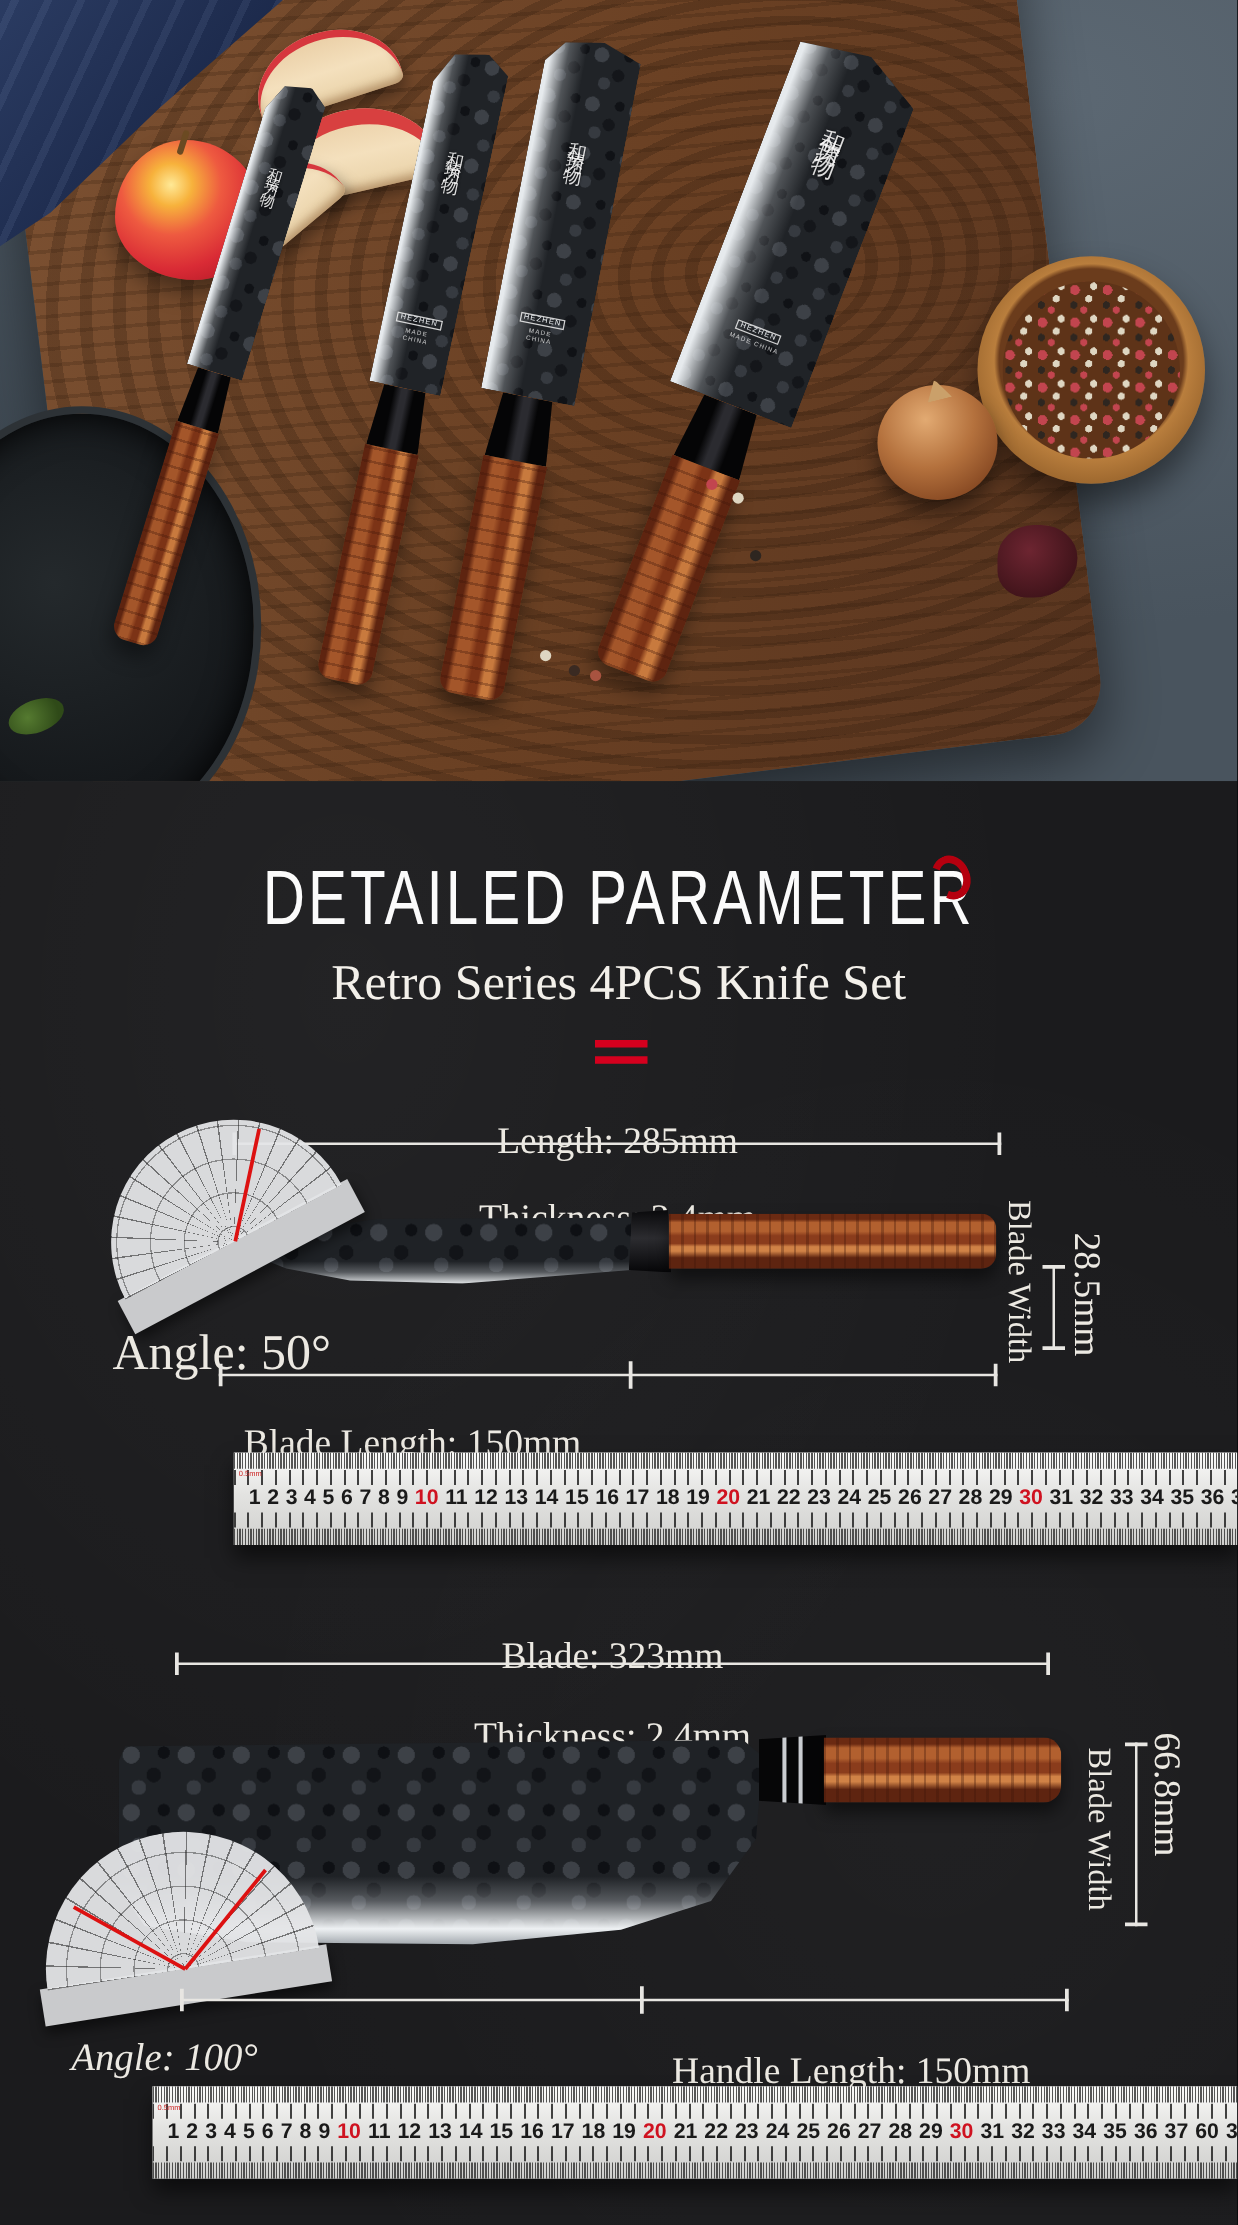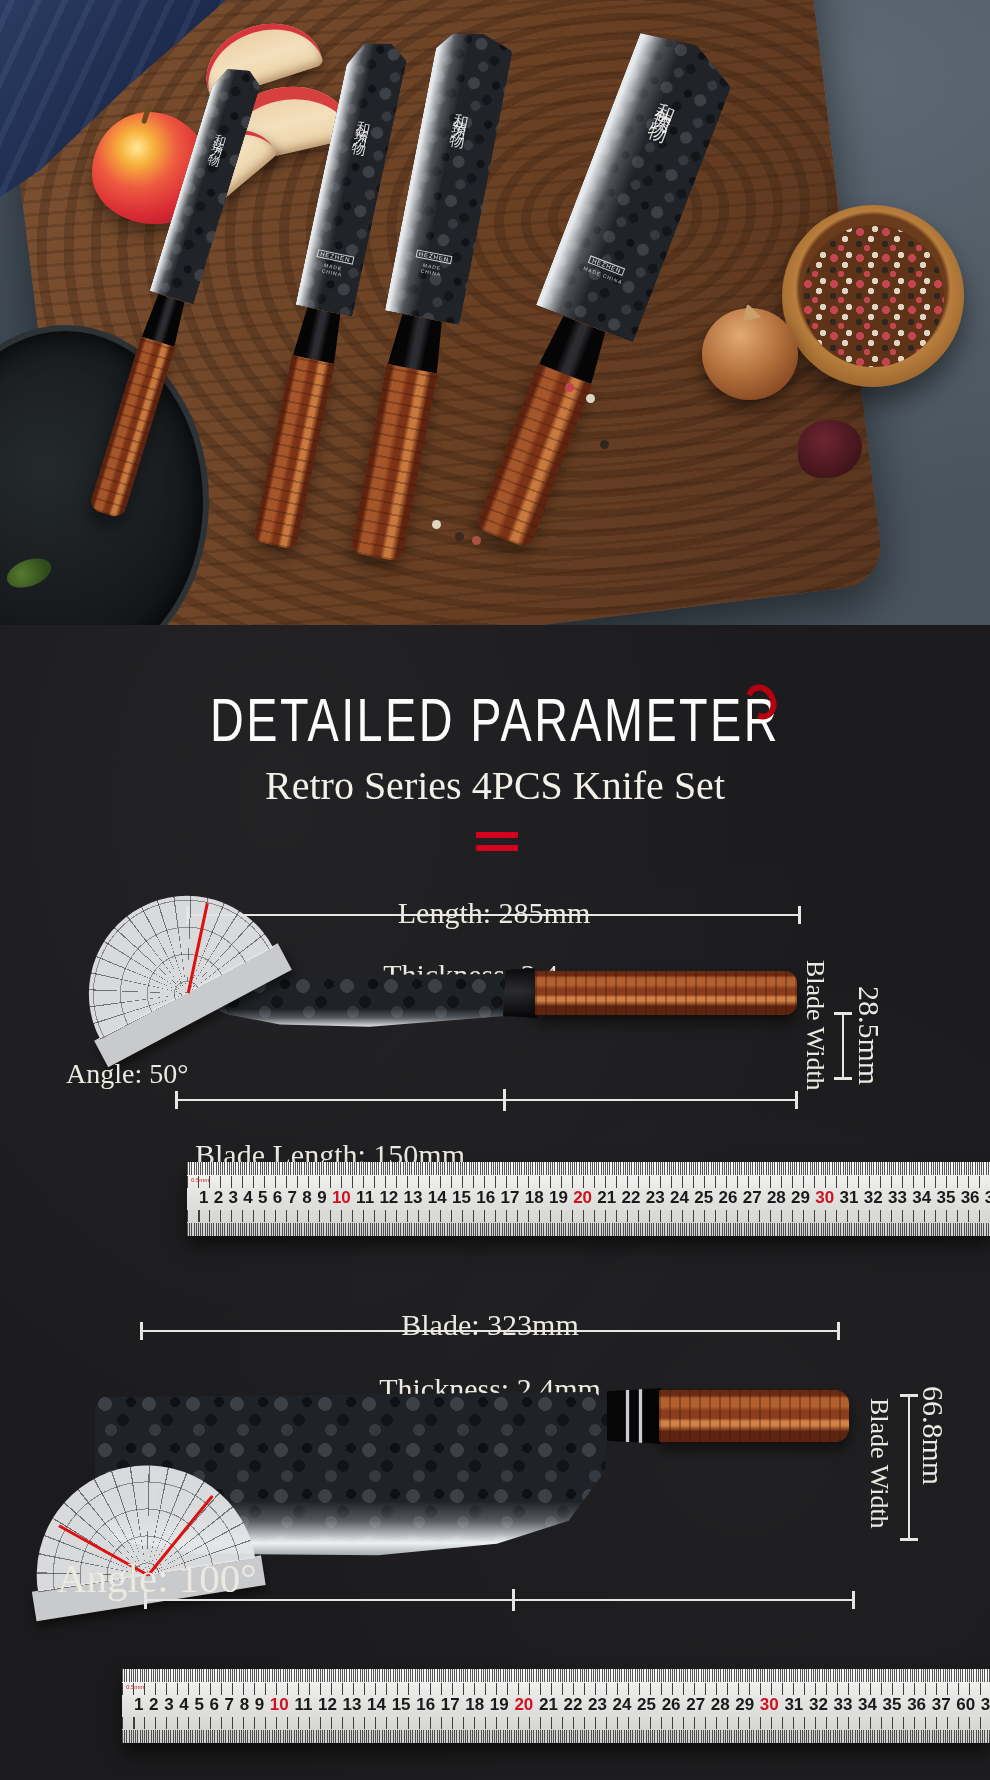--- a/index.html
+++ b/index.html
@@ -263,21 +263,21 @@
   <div class="prot" style="left:72px;top:898px;width:196px;height:128px;transform:rotate(-28deg);">
     <div class="pbase"></div>
     <div class="fan" style="height:98px;"></div>
     <i class="rline" style="height:92px;transform:rotate(40deg);"></i>
   </div>
 
   <div class="lb vert" style="left:800px;top:960px;font-size:26px;">Blade Width</div>
   <div class="vdim" style="left:842px;top:1012px;height:68px;"></div>
   <div class="lb vert" style="left:852px;top:986px;">28.5mm</div>
 
-  <div class="lb" style="left:66px;top:1058px;font-size:28px;">Angle: 50°</div>
+  <div class="lb" style="left:90px;top:1058px;font-size:40px;">Angle: 50°</div>
 
   <div class="dimline" style="left:175px;top:1099px;width:623px;">
       <i class="midtick" style="left:328px;"></i>
     </div>
   <div class="lb ctr" style="left:330px;top:1110px;text-decoration:underline;">Blade Length: 150mm</div>
 
   <div class="ruler" style="left:187px;top:1162px;width:803px;">
     <span class="unitlb">0.5mm</span>
     <div class="nums" style="right:-14px;">
         <span>1</span>
@@ -335,25 +335,26 @@
     <div class="pbase"></div>
     <div class="fan" style="height:110px;"></div>
     <i class="rline" style="height:102px;transform:rotate(48deg);"></i>
     <i class="rline" style="height:102px;transform:rotate(-52deg);"></i>
   </div>
 
   <div class="lb vert" style="left:864px;top:1398px;font-size:26px;">Blade Width</div>
   <div class="vdim" style="left:908px;top:1394px;height:147px;"></div>
   <div class="lb vert" style="left:916px;top:1386px;">66.8mm</div>
 
-  <div class="lb" style="left:57px;top:1554px;font-size:41px;">Angle: 100°</div>
+  <div class="lb" style="left:57px;top:1628px;font-size:31px;font-style:italic;">Angle: 100°</div>
 
   <div class="dimline" style="left:144px;top:1599px;width:711px;">
       <i class="midtick" style="left:368px;"></i>
     </div>
+  <div class="lb ctr" style="left:681px;top:1612px;">Handle Length: 150mm</div>
 
   <div class="ruler" style="left:122px;top:1669px;width:868px;">
     <span class="unitlb">0.5mm</span>
     <div class="nums" style="right:-10px;">
         <span>1</span>
         <span>2</span>
         <span>3</span>
         <span>4</span>
         <span>5</span>
         <span>6</span>

